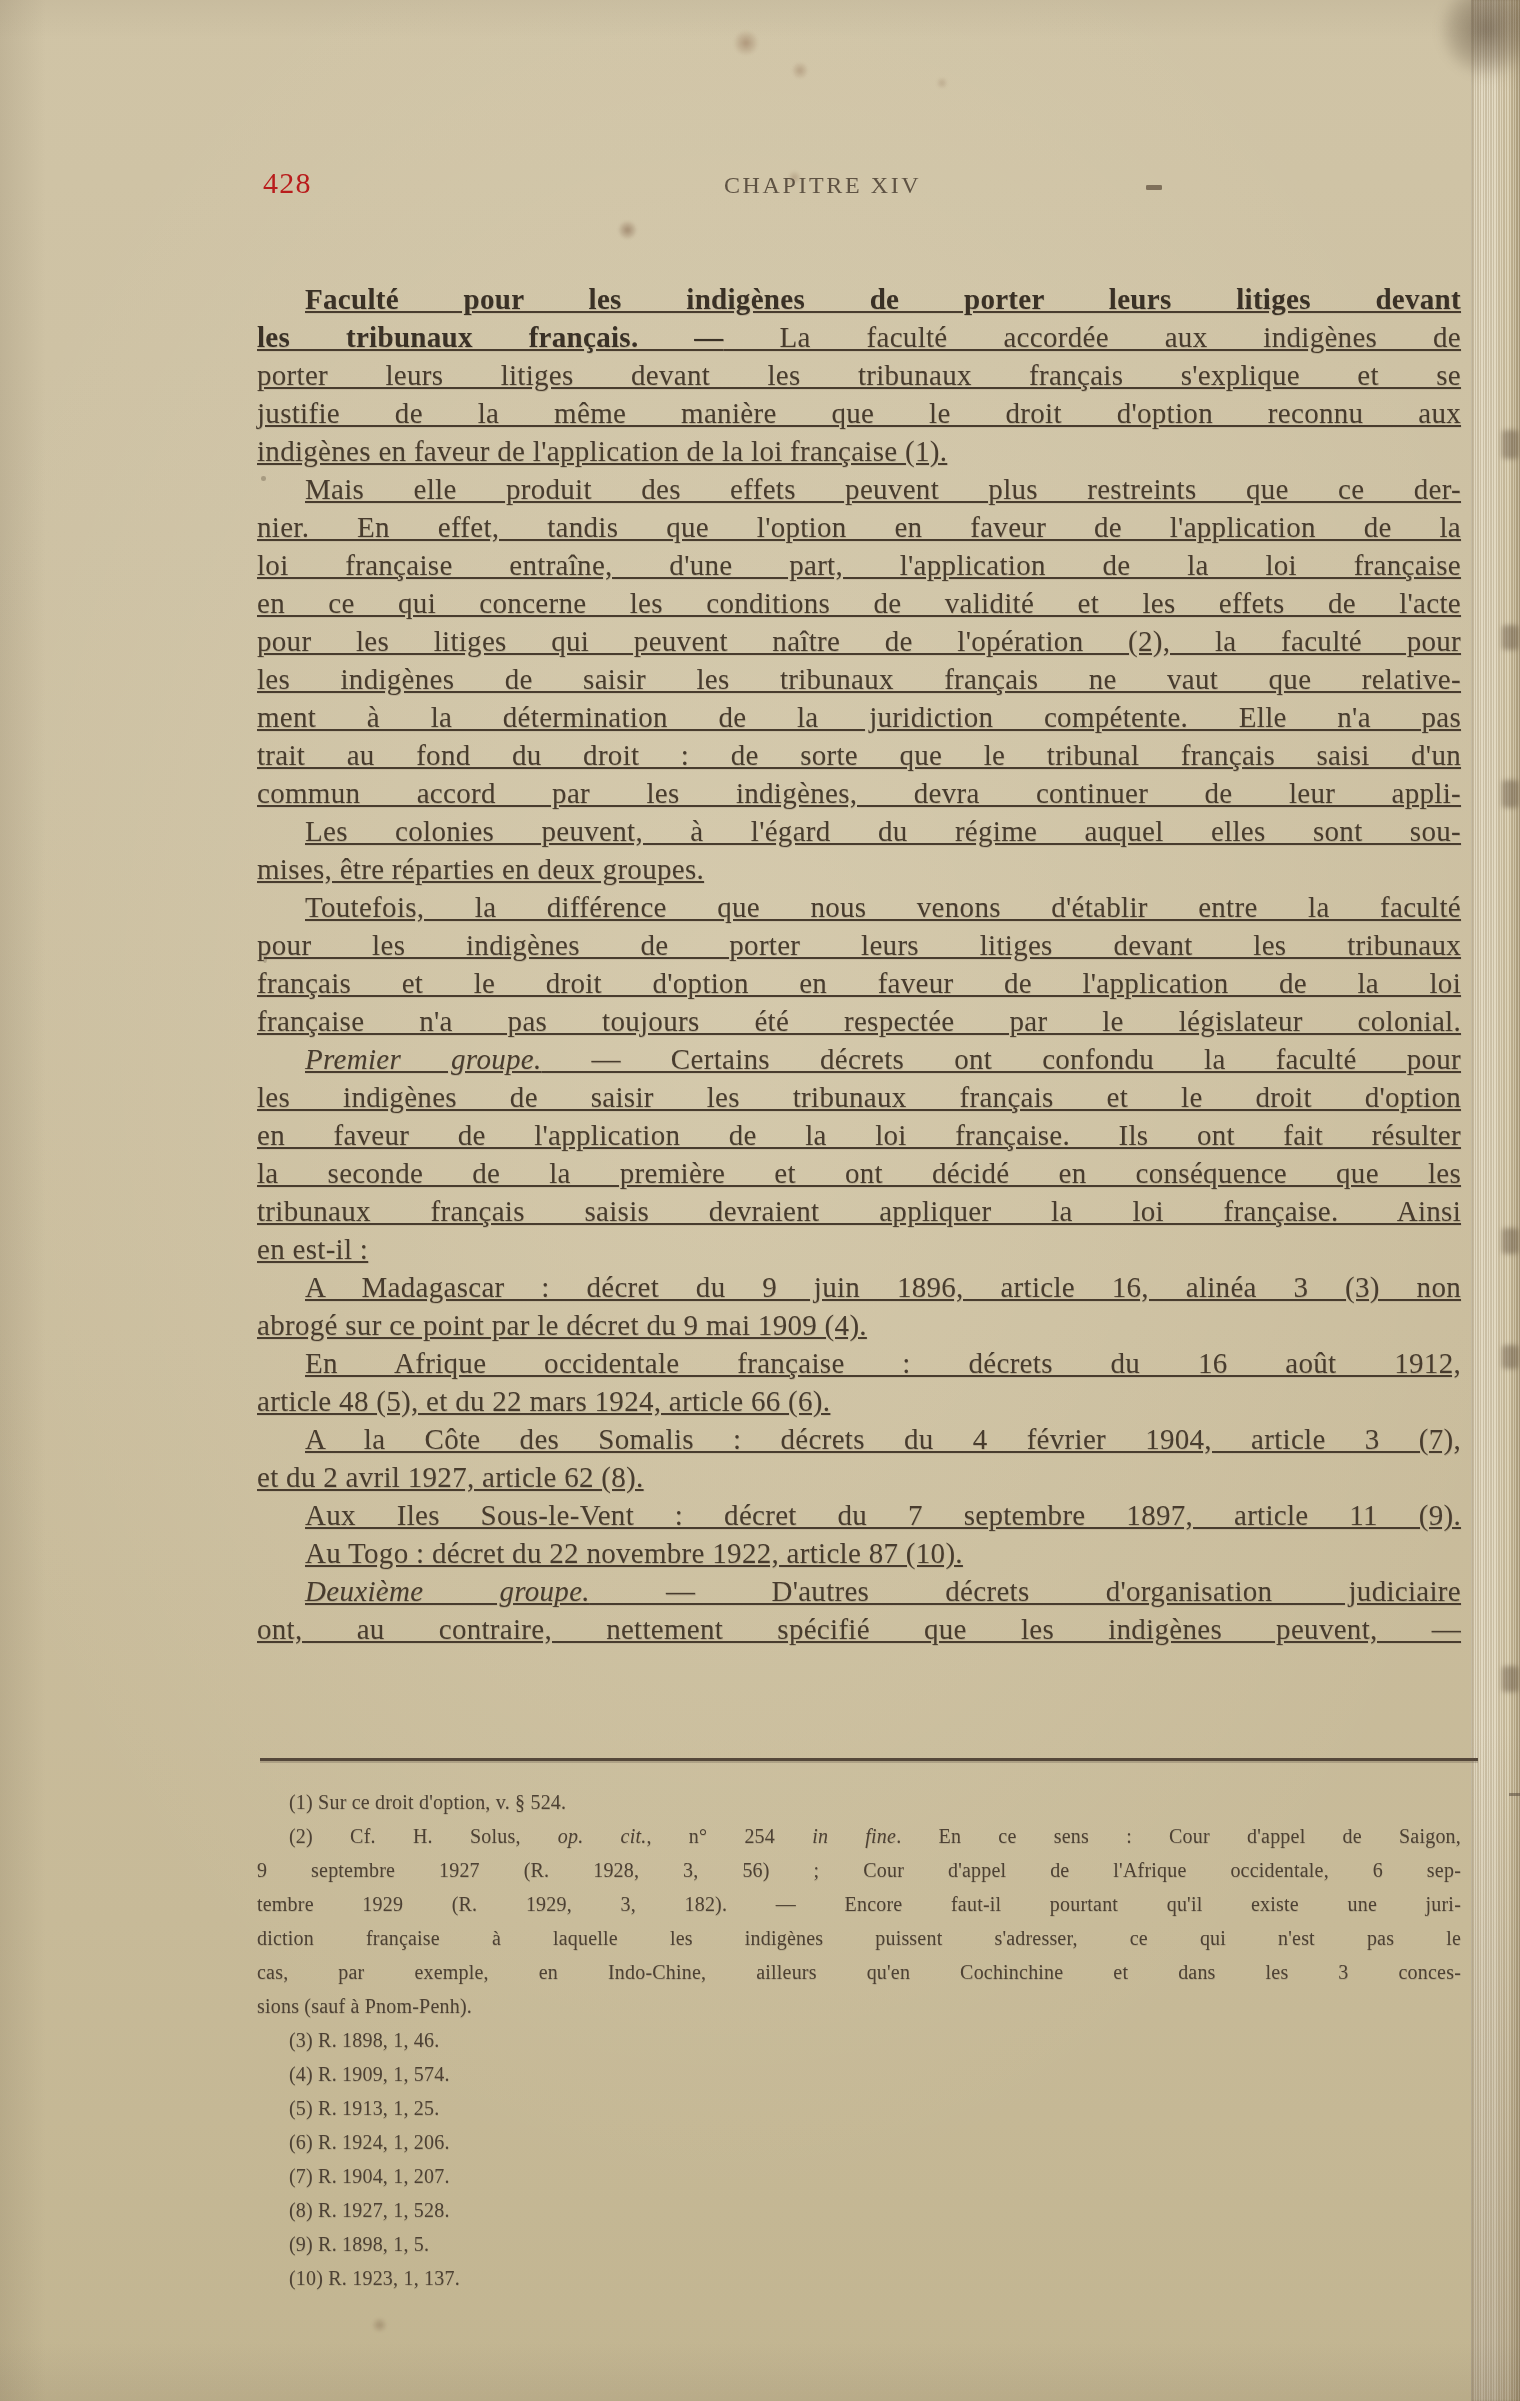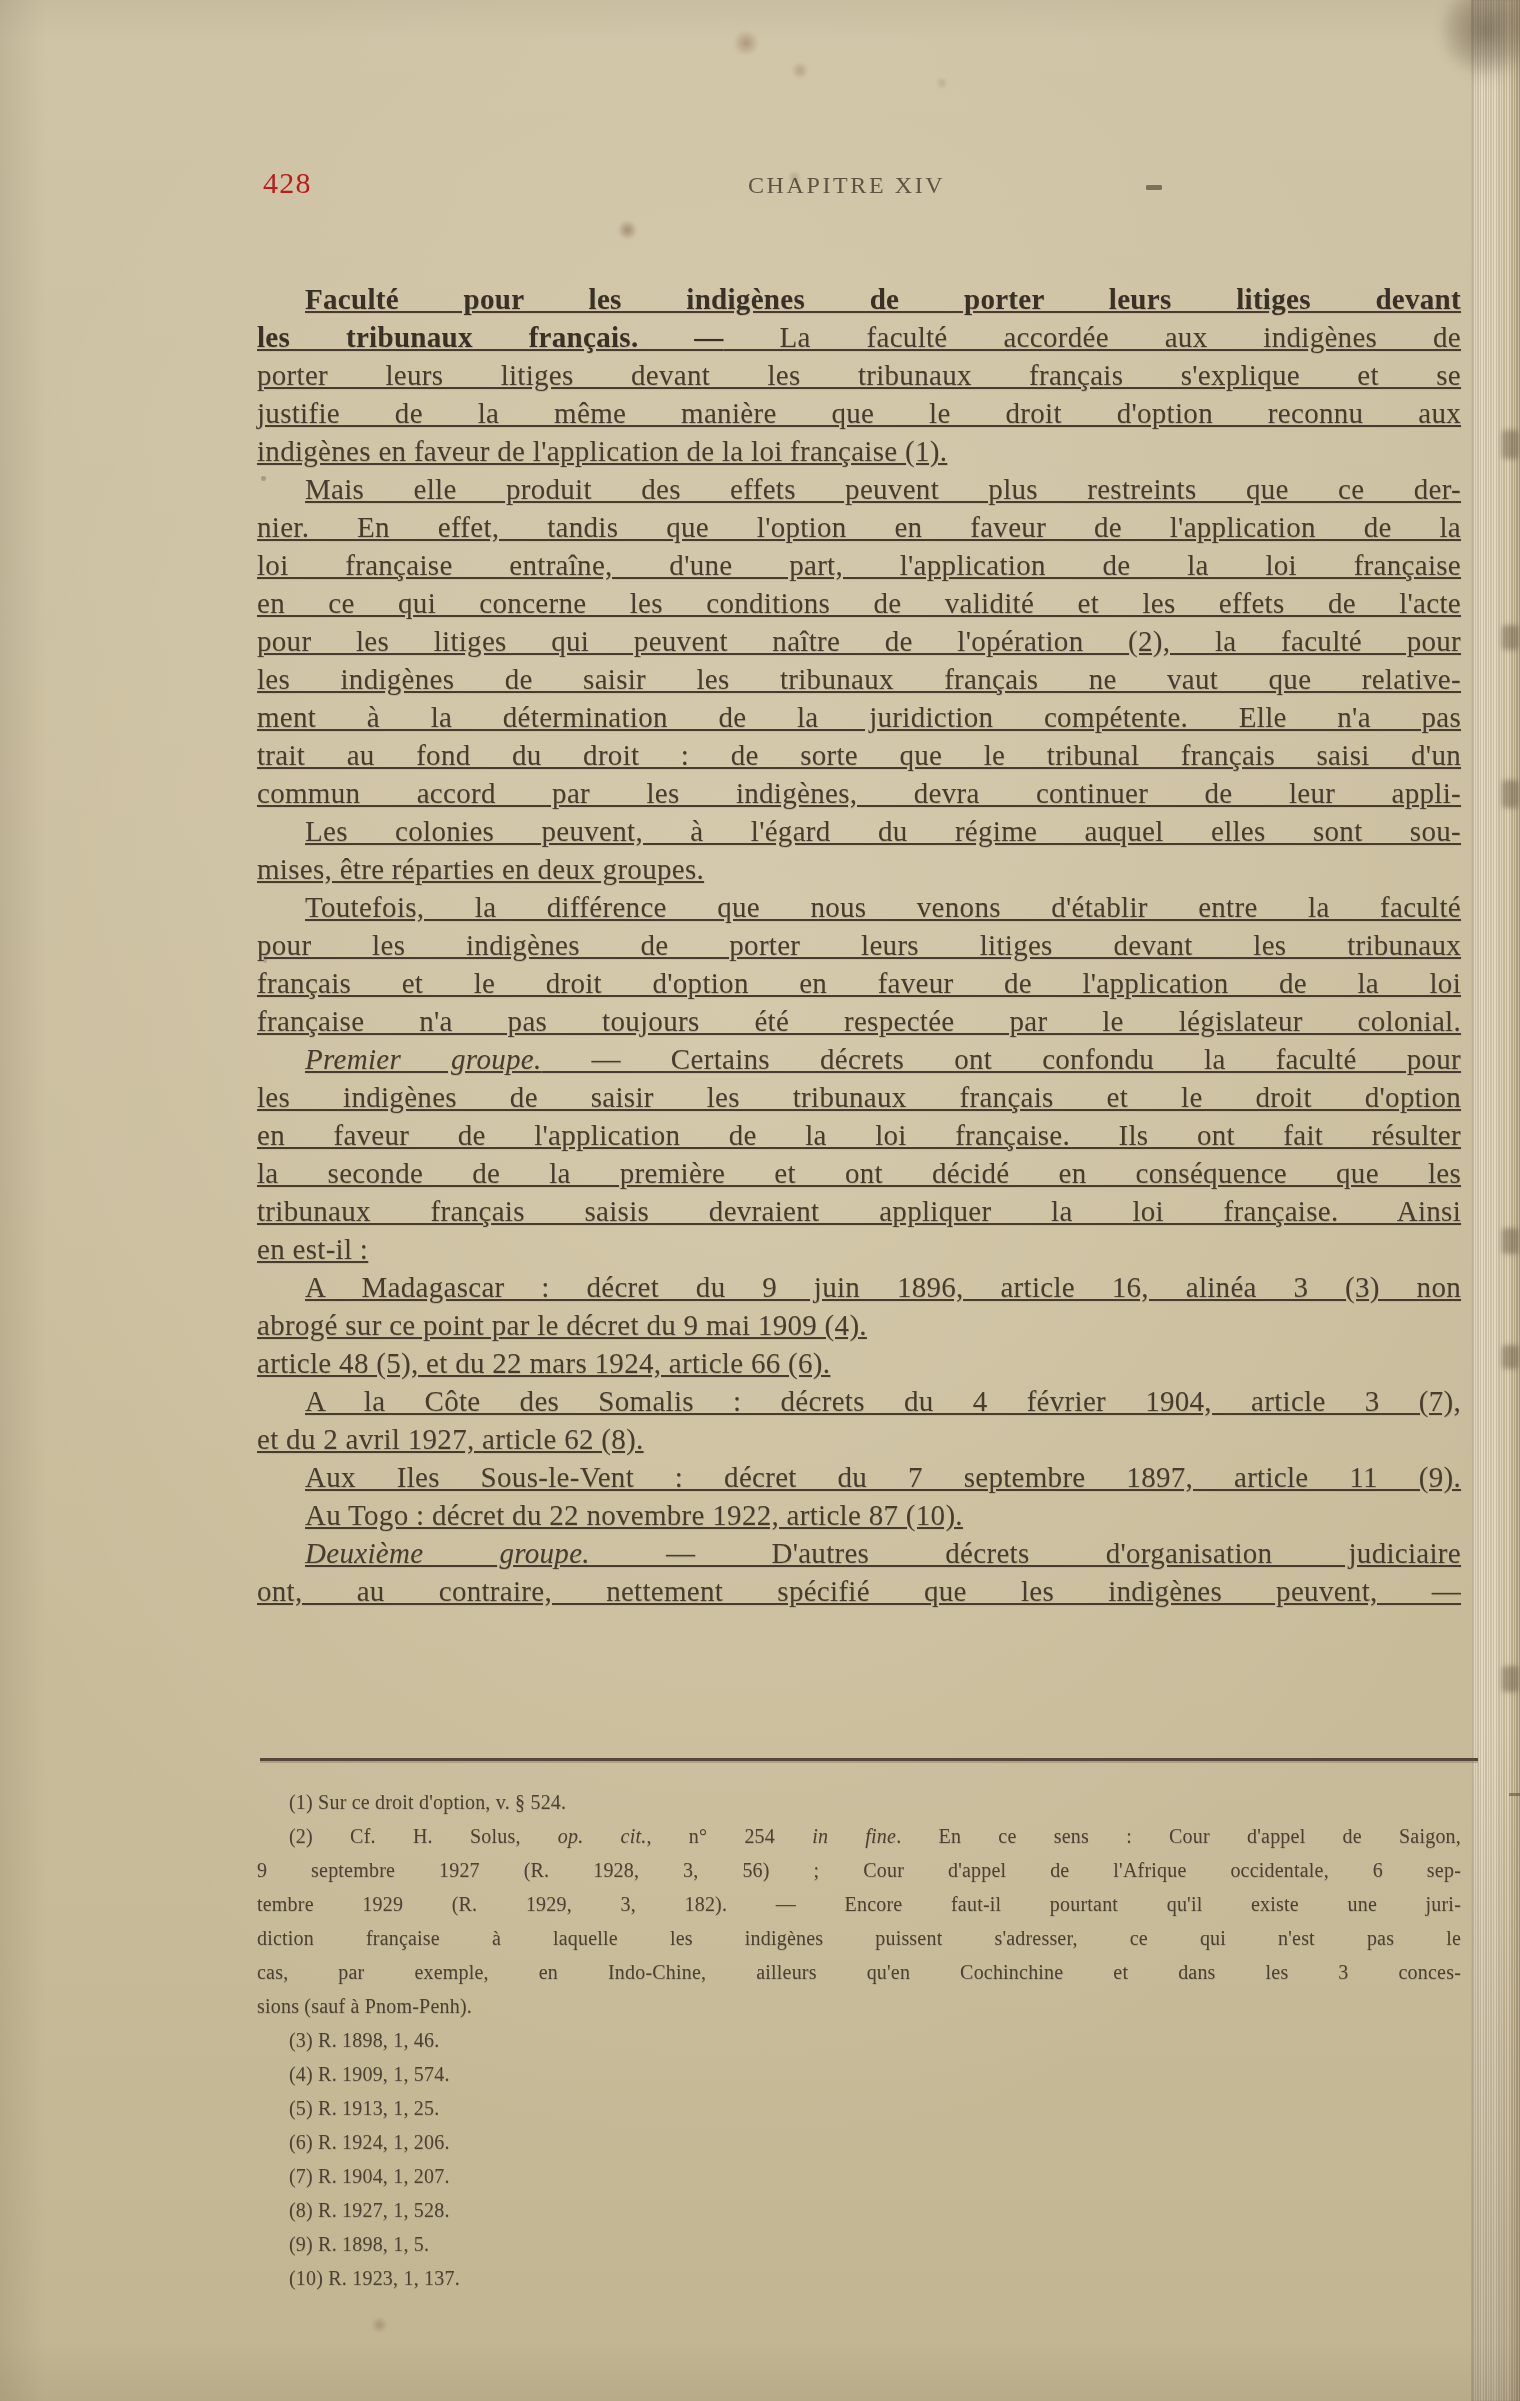--- a/index.html
+++ b/index.html
@@ -41,21 +41,21 @@
   }
   .stain{position:absolute;border-radius:50%;filter:blur(1.3px);}
   .speck{position:absolute;background:rgba(72,58,44,.55);border-radius:50%;}
 
   .page-number{
     position:absolute;left:263px;top:166px;
     font-size:30px;color:#b91c1c;letter-spacing:1.3px;
   }
   .chapter-header{
     position:absolute;left:724px;top:172px;
-    font-size:24px;color:#564a3c;letter-spacing:2.6px;opacity:.92;margin-left:24px;
+    font-size:24px;color:#564a3c;letter-spacing:2.6px;opacity:.92;
   }
   .head-dash{
     position:absolute;left:1146px;top:185px;width:16px;height:4.6px;
     background:rgba(92,77,58,.7);border-radius:1.3px;
   }
 
   .content{
     position:absolute;left:257px;top:280px;width:1204px;
     font-size:29px;color:#483c2e;letter-spacing:0.3px;
     text-shadow:0.4px 0.5px 0 rgba(60,48,36,.16);
@@ -156,20 +156,21 @@
       <div class="line"><span>en faveur de l'application de la loi française. Ils ont fait résulter</span></div>
       <div class="line"><span>la seconde de la première et ont décidé en conséquence que les</span></div>
       <div class="line"><span>tribunaux français saisis devraient appliquer la loi française. Ainsi</span></div>
       <div class="line nat"><span>en est-il :</span></div>
     </div>
     <div>
       <div class="line ind"><span>A Madagascar : décret du 9 juin 1896, article 16, alinéa 3 (3) non</span></div>
       <div class="line nat"><span>abrogé sur ce point par le décret du 9 mai 1909 (4).</span></div>
     </div>
     <div>
+      <div class="line ind"><span>En Afrique occidentale française : décrets du 16 août 1912,</span></div>
       <div class="line nat"><span>article 48 (5), et du 22 mars 1924, article 66 (6).</span></div>
     </div>
     <div>
       <div class="line ind"><span>A la Côte des Somalis : décrets du 4 février 1904, article 3 (7),</span></div>
       <div class="line nat"><span>et du 2 avril 1927, article 62 (8).</span></div>
     </div>
     <div>
       <div class="line ind"><span>Aux Iles Sous-le-Vent : décret du 7 septembre 1897, article 11 (9).</span></div>
     </div>
     <div>

